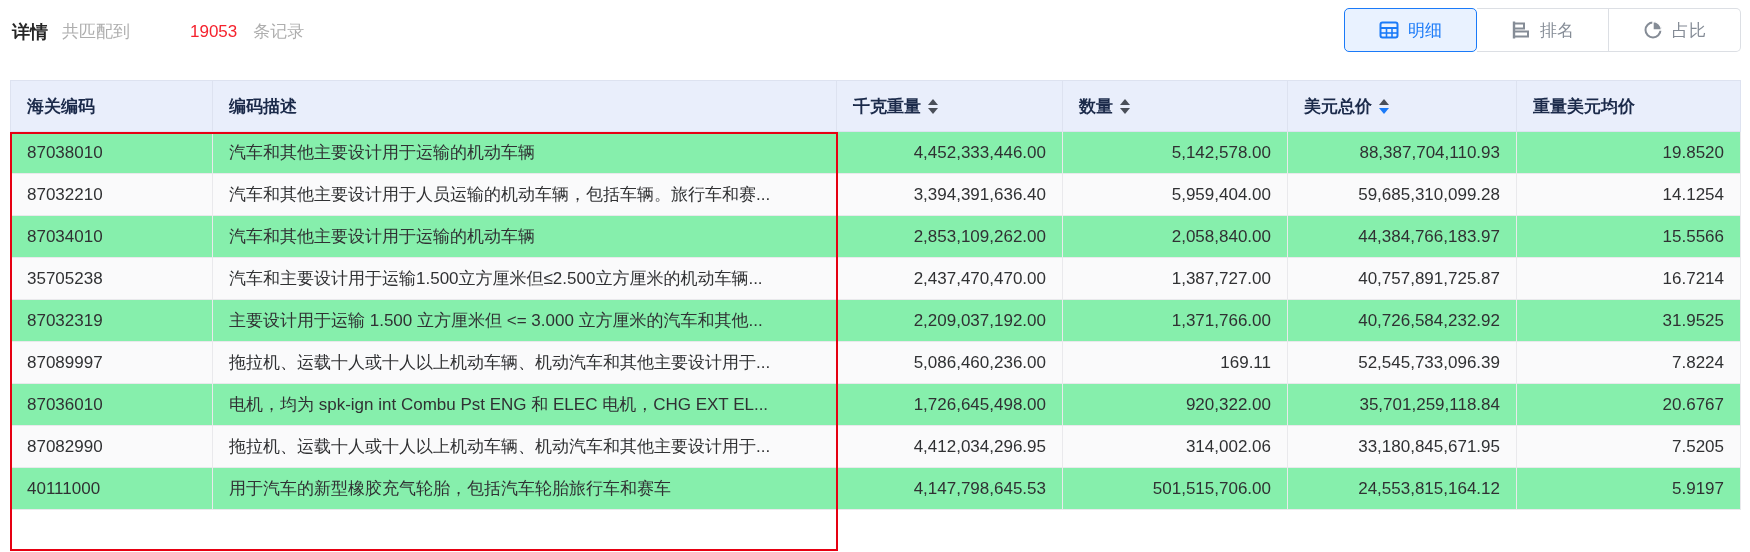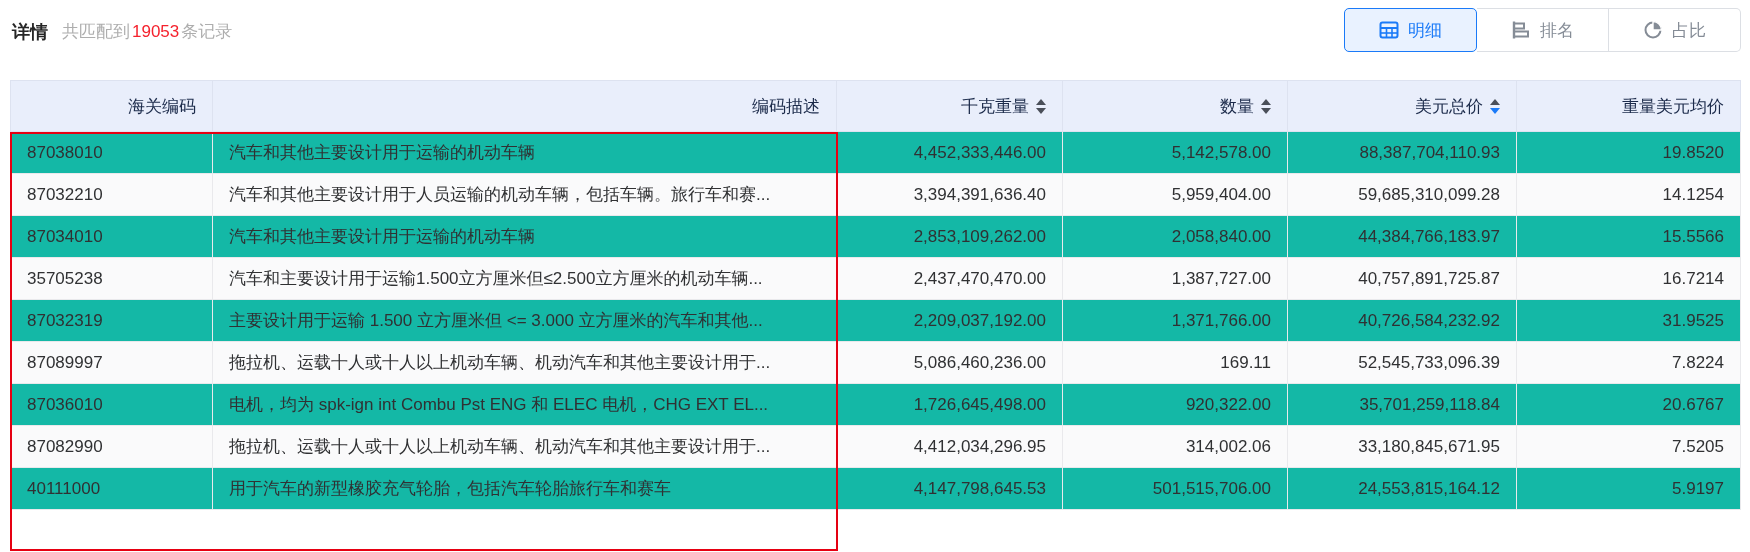--- a/index.html
+++ b/index.html
@@ -5,39 +5,39 @@
   * { margin:0; padding:0; box-sizing:border-box; }
   html,body { width:1750px; height:552px; background:#fff; overflow:hidden;
               font-family:"Liberation Sans","DejaVu Sans",sans-serif; }
   .page { position:relative; width:1750px; height:552px; }
 
   
   .topbar { position:absolute; top:0; left:0; right:0; height:66px; }
   .title-wrap { position:absolute; left:12px; top:20px; display:flex; align-items:flex-start; gap:14px; }
   .page-title { font-size:18px; font-weight:bold; color:#262626; }
   .match-info { font-size:17px; color:#aeaeae; }
-  .match-count { color:#f5222d; padding:0 2px; }
+  .match-count { color:#f5222d; padding:0 16px;margin-left:44px; }
 
   .view-switch { position:absolute; right:9px; top:8px; display:flex; height:44px; }
   .vs-btn { display:flex; align-items:center; justify-content:center; gap:9px;
             padding:0 34px; font-size:17px; color:#858c96; background:#fff;
             border:1px solid #dcdfe4; border-left:none; cursor:pointer; }
   .vs-btn:first-child { border-left:1px solid #dcdfe4; border-radius:5px 0 0 5px; }
   .vs-btn:last-child { border-radius:0 5px 5px 0; }
   .vs-btn.active { color:#1a7af8; background:#e9f2ff; border:1px solid #1a7af8; border-radius:5px; }
   .vs-btn svg { display:block; }
 
   
   .grid { position:absolute; left:10px; top:80px; width:1730px; border:1px solid #e9e9ec;
           border-collapse:collapse; table-layout:fixed; }
   .grid th, .grid td { border:1px solid #e9e9ec; overflow:hidden; white-space:nowrap;
                        text-overflow:clip; padding:0 16px; font-size:17px; }
-  .grid thead th { height:51px; background:#e9eefb; color:#1b2a4a; font-weight:normal;
-                   text-align:right; border-color:#dde2f0; }
-  .grid tbody td { height:42px; color:#303133; background:#14b8a6; }
+  .grid thead th { height:51px; background:#e9eefb; color:#1b2a4a; font-weight:bold;
+                   text-align:left; border-color:#dde2f0; }
+  .grid tbody td { height:42px; color:#303133; background:#86efac; }
   .grid tbody tr:nth-child(even) td { background:#fafafb; }
   .right { text-align:right; }
   .sort-wrap { display:inline-flex; align-items:center; gap:7px; }
   .carets { display:inline-flex; flex-direction:column; gap:3px; }
   .caret { width:0; height:0; border-left:5px solid transparent; border-right:5px solid transparent; }
   .caret.up { border-bottom:6px solid #4a4f59; }
   .caret.down { border-top:6px solid #4a4f59; }
   .caret.down.active { border-top-color:#1a7af8; }
 
   

